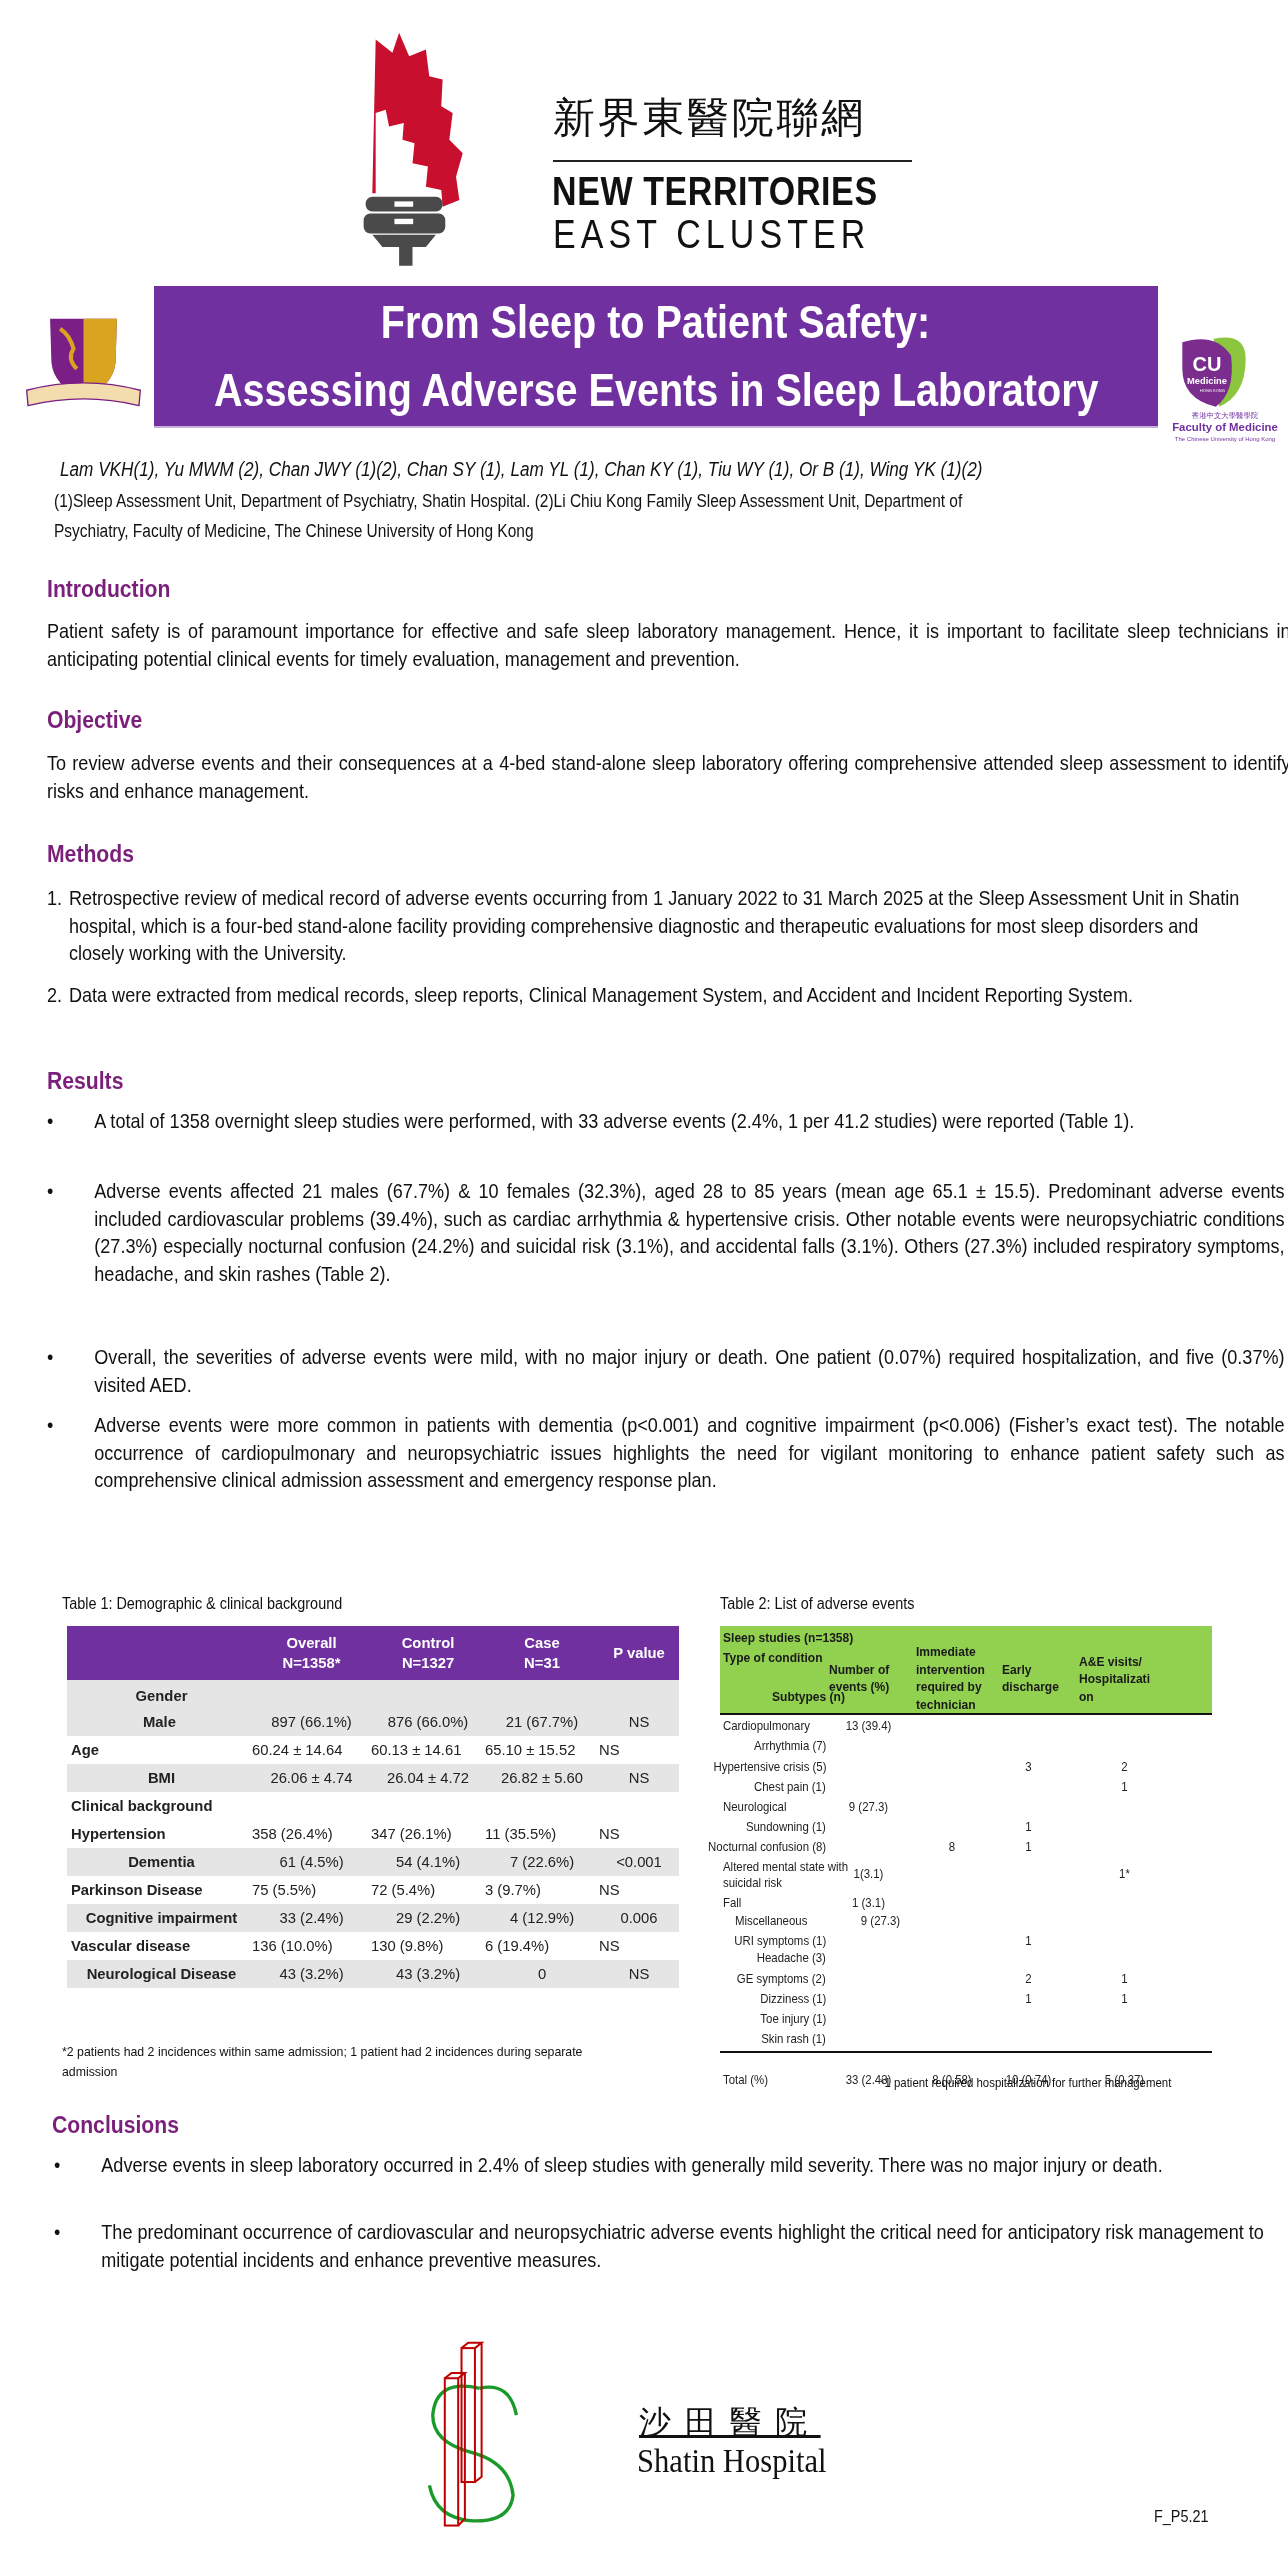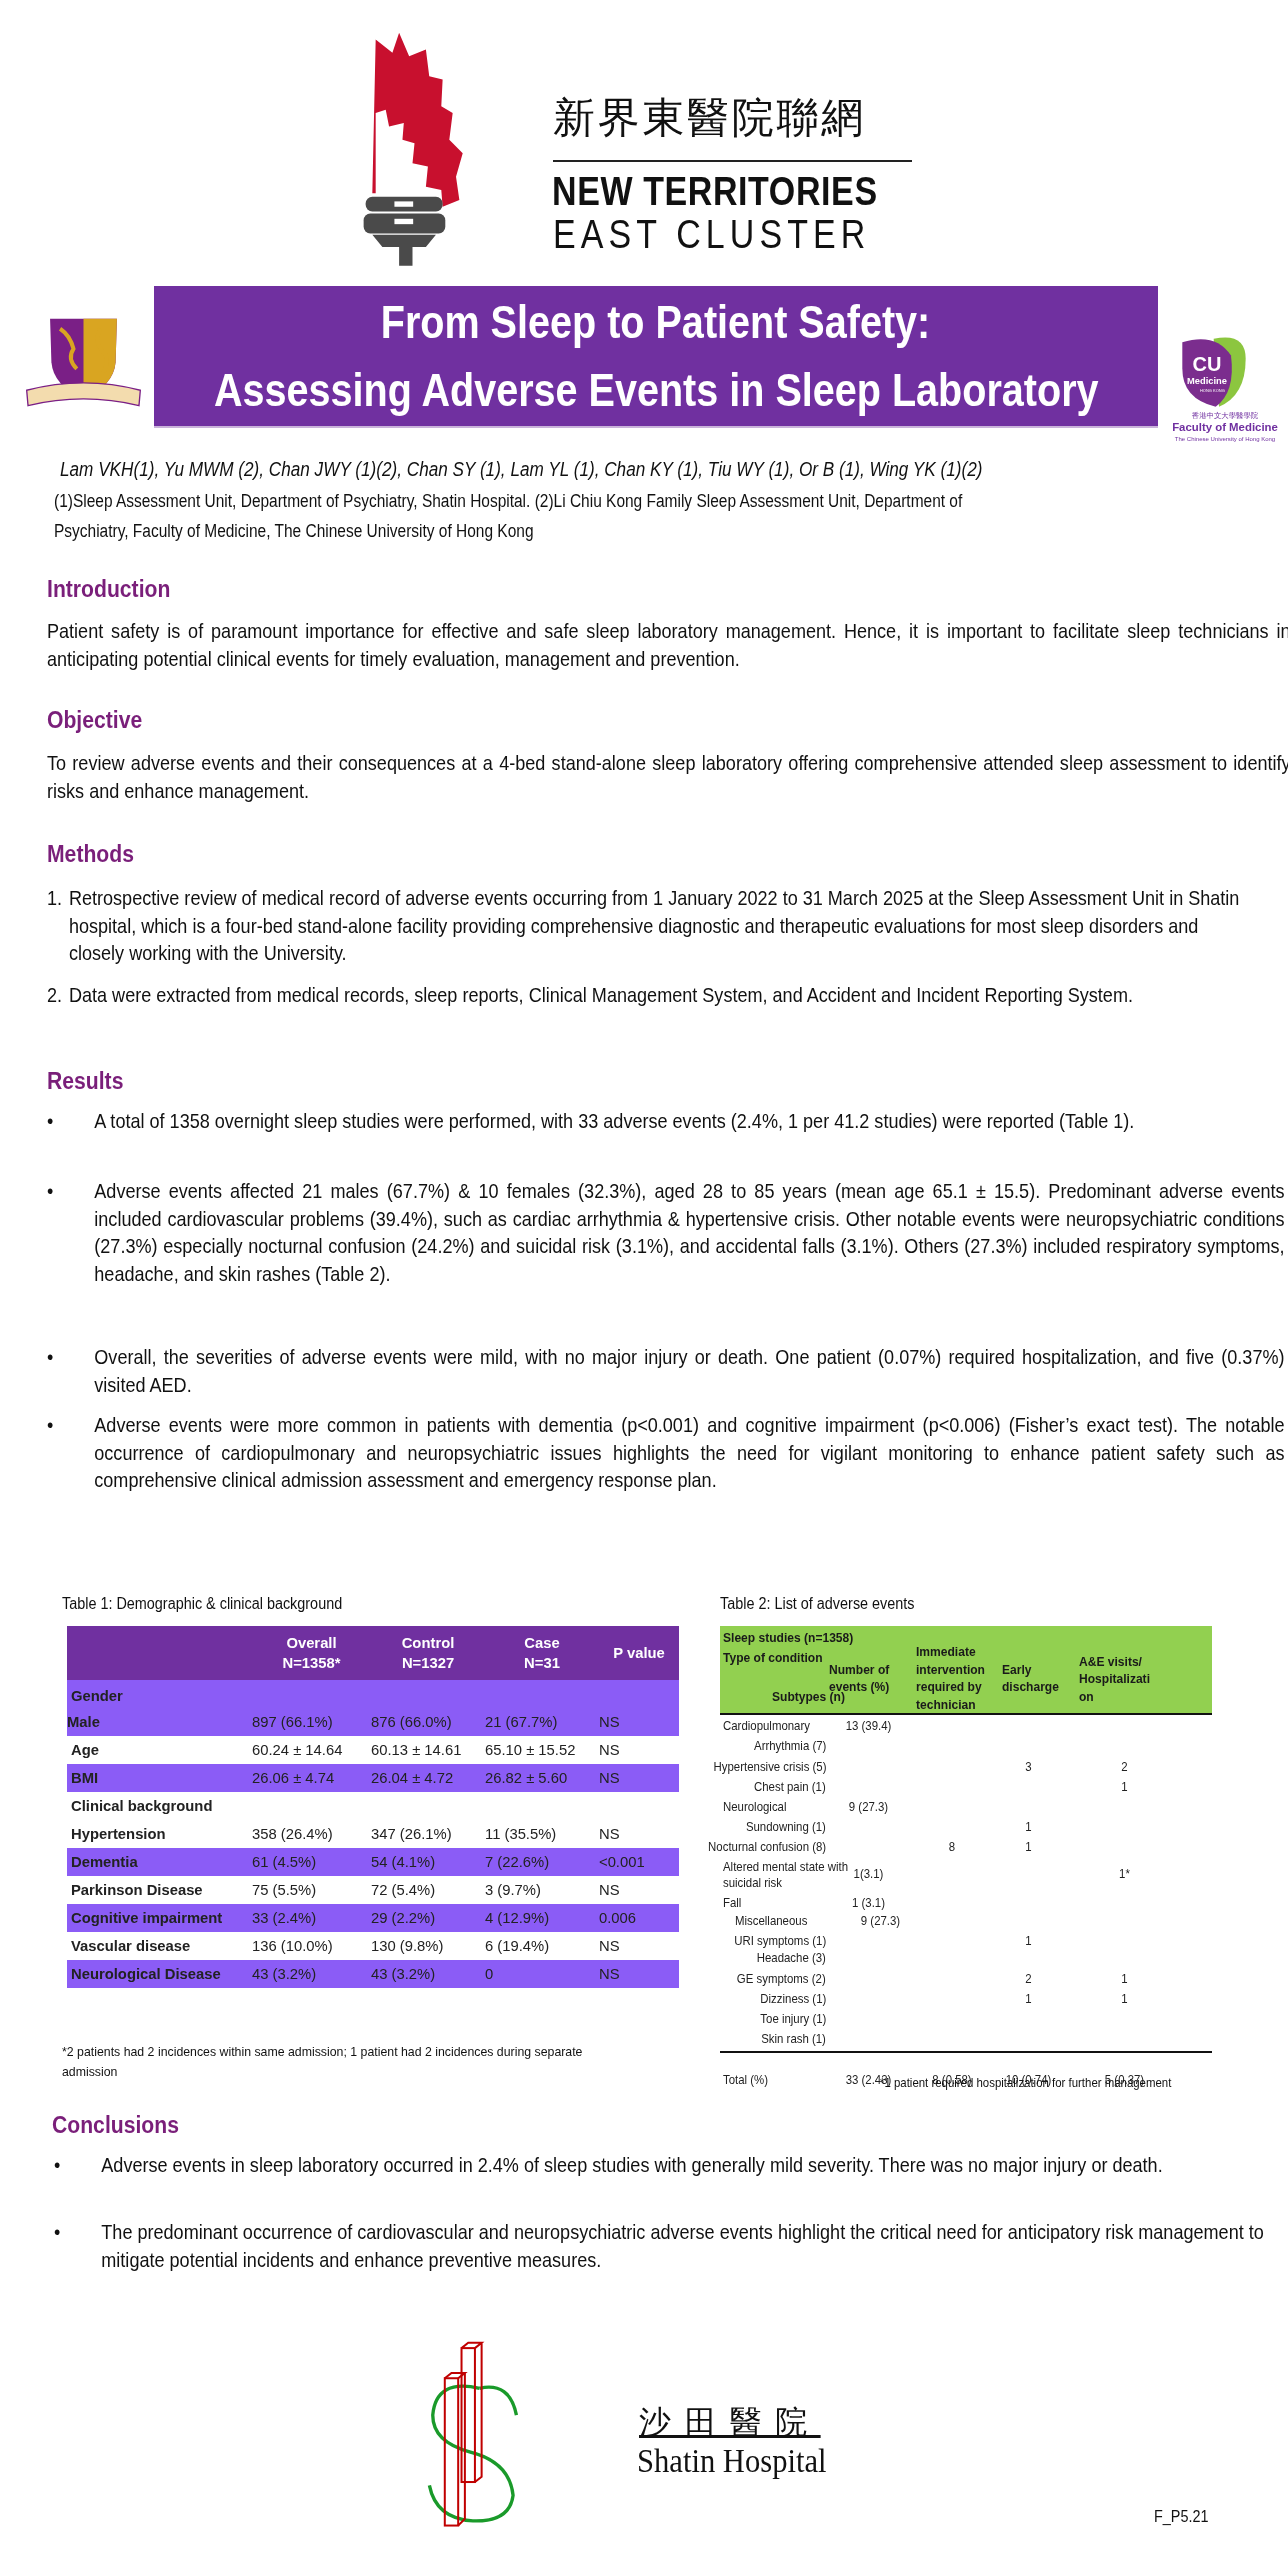--- a/index.html
+++ b/index.html
@@ -42,21 +42,21 @@
   .bullet .dot { position: absolute; left: 0; top: 0; }
   .bullet .txt { display: block; padding-left: 55px; text-align: justify; }
 
   
   #t1-caption { left: 62px; top: 1595px; font-size: 16px; transform: scaleX(0.9); transform-origin: left top; white-space: nowrap; }
   #table1 { left: 67px; top: 1626px; width: 612px; font-family: "Liberation Sans", sans-serif; font-size: 14.8px; border-collapse: collapse; }
   #table1 th { background: #7030A0; color: #fff; font-weight: bold; font-size: 14.8px; line-height: 21px; height: 54px; text-align: center; vertical-align: middle; }
   #table1 td { height: 28px; vertical-align: middle; color: #222; }
   #table1 td.lbl { font-weight: bold; padding-left: 4px; width: 185px; }
   #table1 td.sub { font-weight: bold; }
-  #table1 tr.grey td { background: #8b5cf6; }
+  #table1 tr.grey td { background: #e5e5e5; text-align: center; }
   #table1 td.c1 { width: 119px; } #table1 td.c2 { width: 114px; margin-top: 40px; } #table1 td.c3 { width: 114px; }
   #table1 .stack { line-height: 20px; }
   #t1-foot { left: 62px; top: 2042px; width: 604px; font-size: 13.4px; line-height: 19.5px; transform: scaleX(0.92); transform-origin: left top; }
 
   
   #t2-caption { left: 720px; top: 1595px; font-size: 16px; transform: scaleX(0.9); transform-origin: left top; white-space: nowrap; }
   #t2-head { left: 720px; top: 1626px; width: 492px; height: 89px; background: #92D050; border-bottom: 2px solid #111; }
   #t2-head .h { position: absolute; font-size: 13.4px; line-height: 17.4px; font-weight: bold; color: #1a1a1a; transform: scaleX(0.9); transform-origin: left top; white-space: nowrap; }
   .t2-row { position: absolute; left: 720px; width: 492px; height: 20px; font-size: 12.7px; color: #222; }
   .t2-row span { position: absolute; top: 2px; white-space: nowrap; transform: scaleX(0.9); }

